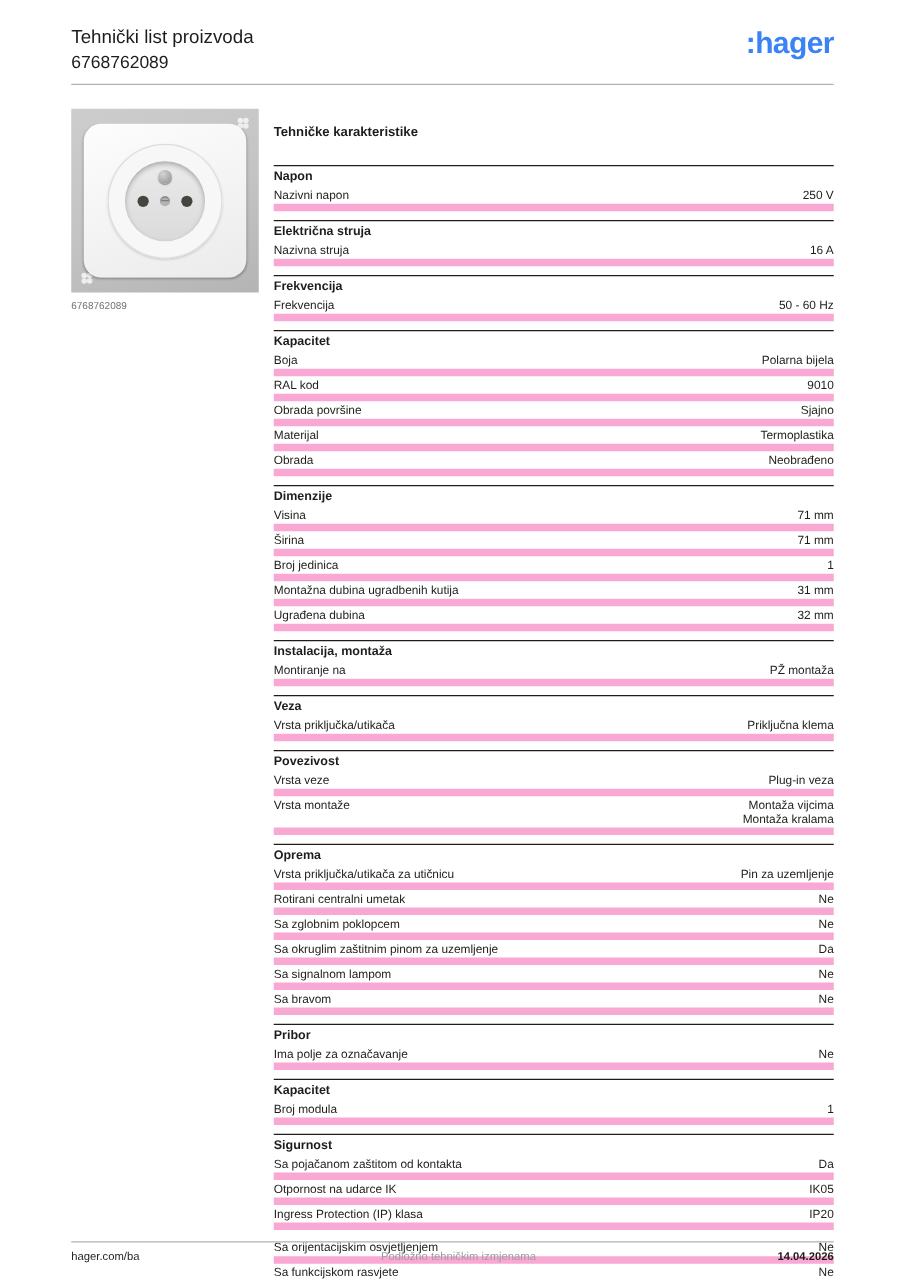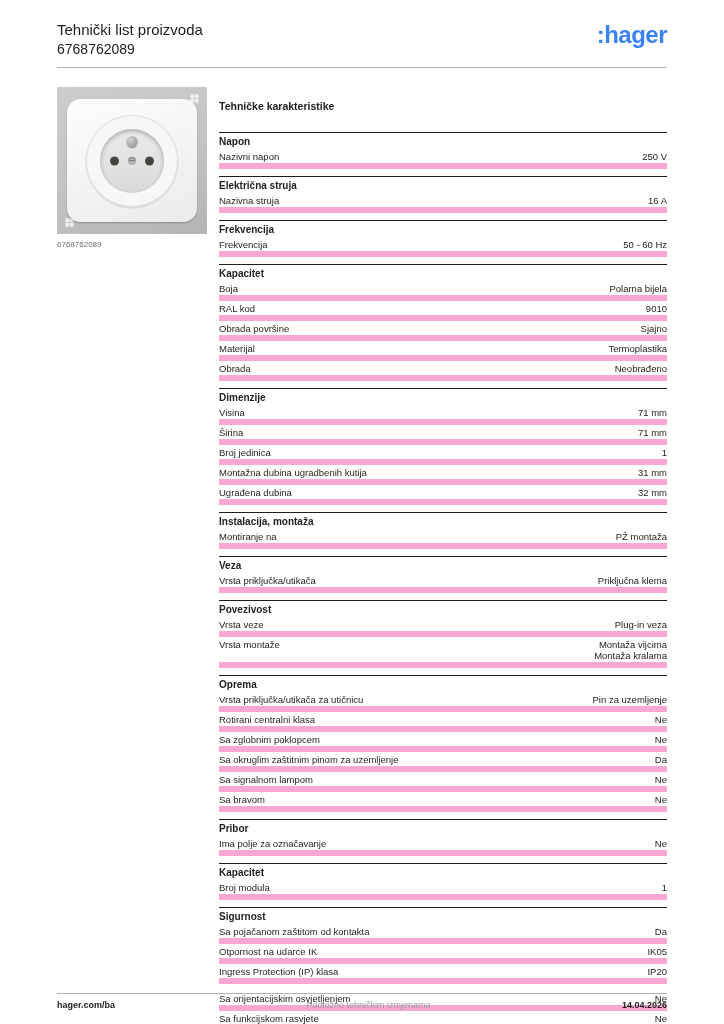--- a/index.html
+++ b/index.html
@@ -89,21 +89,21 @@
     padding:1.5px 0;
     font-size:9.5px; line-height:11px;
   }
   .row .label { text-align:left; padding-right:10px; }
   .row .value { text-align:right; white-space:pre-line; flex:none; max-width:55%; }
 
   
   .footer { position:absolute; left:57px; right:57px; bottom:14px; }
   .footer-divider { border-top:1px solid #b2b2b2; margin-bottom:6px; }
   .footer-row { display:flex; justify-content:space-between; align-items:baseline; font-size:9px; }
-  .footer-left  { font-weight:bold; color:#1d1d1b; text-decoration:none; }
+  .footer-left  { font-weight:normal; color:#1d1d1b; text-decoration:none; }
   .footer-center{ color:#9d9d9c; }
   .footer-right { font-weight:bold; }
 </style>
 </head>
 <body>
 
 <div class="page">
 
   <div class="header">
     <div>
@@ -279,21 +279,21 @@
 
   <section class="section">
     <h3 class="section-title">Oprema</h3>
     <div class="rows">
   <div class="row">
     <span class="label">Vrsta priključka/utikača za utičnicu</span>
     <span class="value">Pin za uzemljenje</span>
   </div>
 
   <div class="row">
-    <span class="label">Rotirani centralni klasa</span>
+    <span class="label">Rotirani centralni umetak</span>
     <span class="value">Ne</span>
   </div>
 
   <div class="row">
     <span class="label">Sa zglobnim poklopcem</span>
     <span class="value">Ne</span>
   </div>
 
   <div class="row">
     <span class="label">Sa okruglim zaštitnim pinom za uzemljenje</span>

